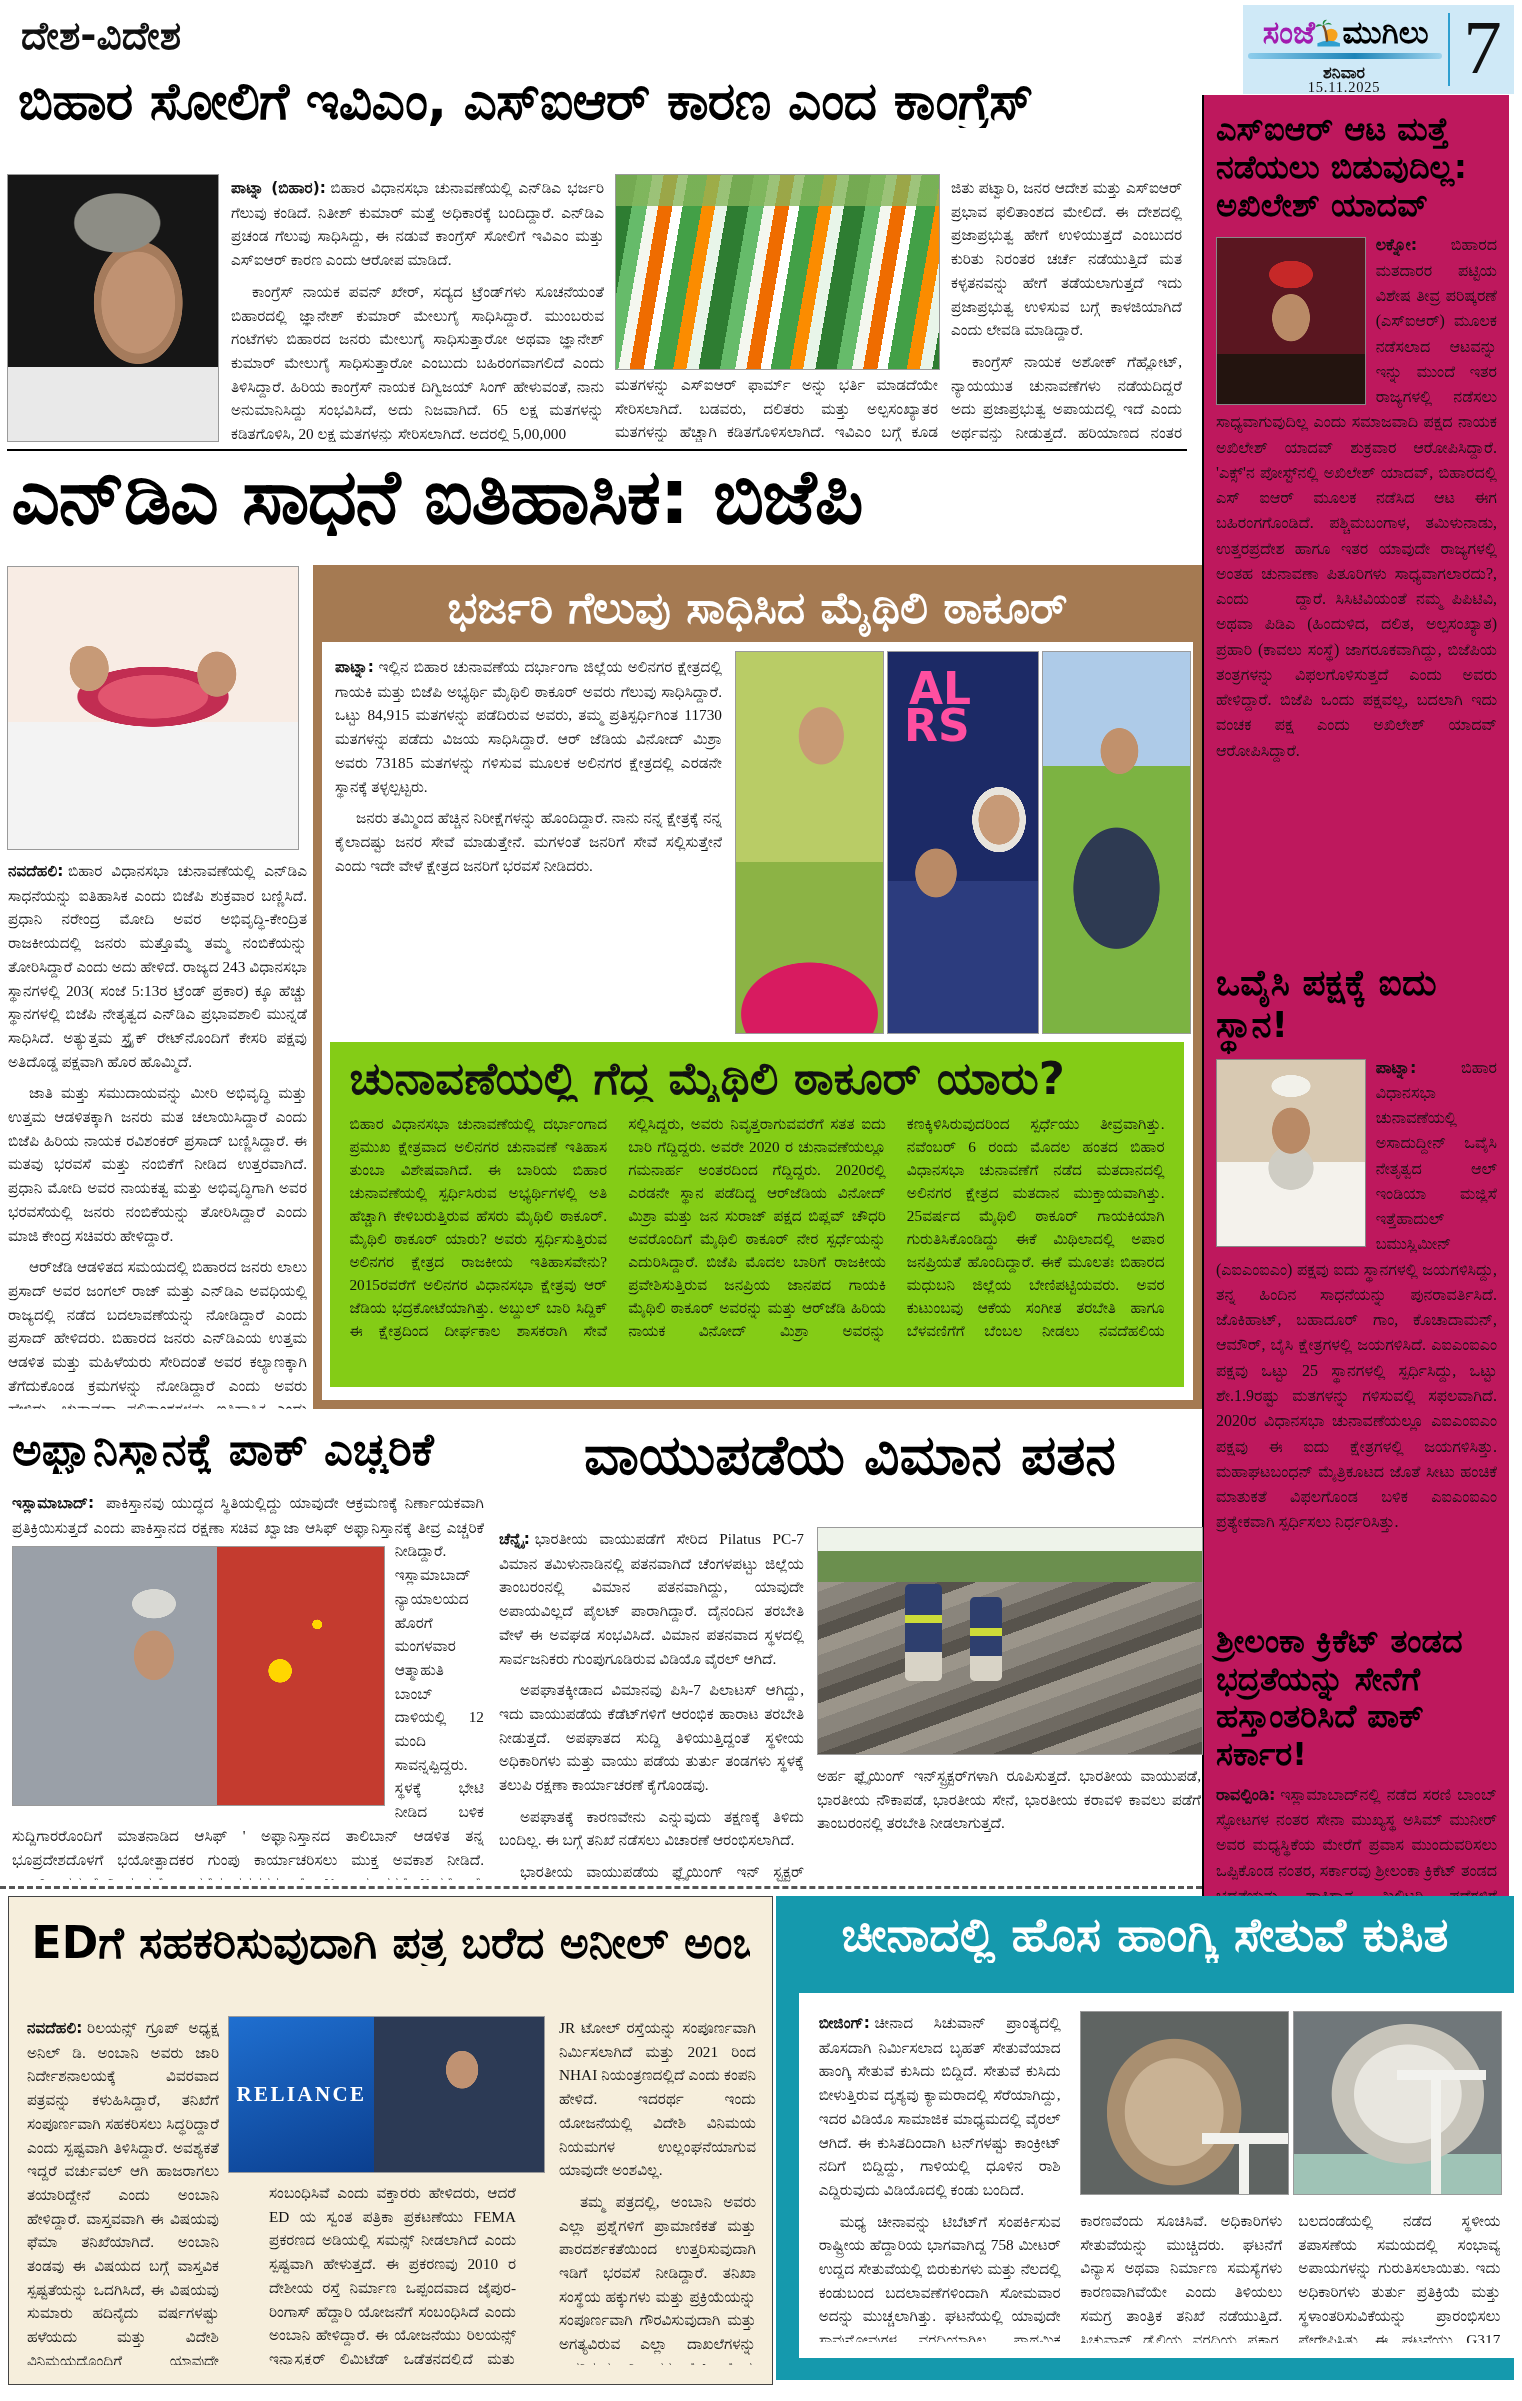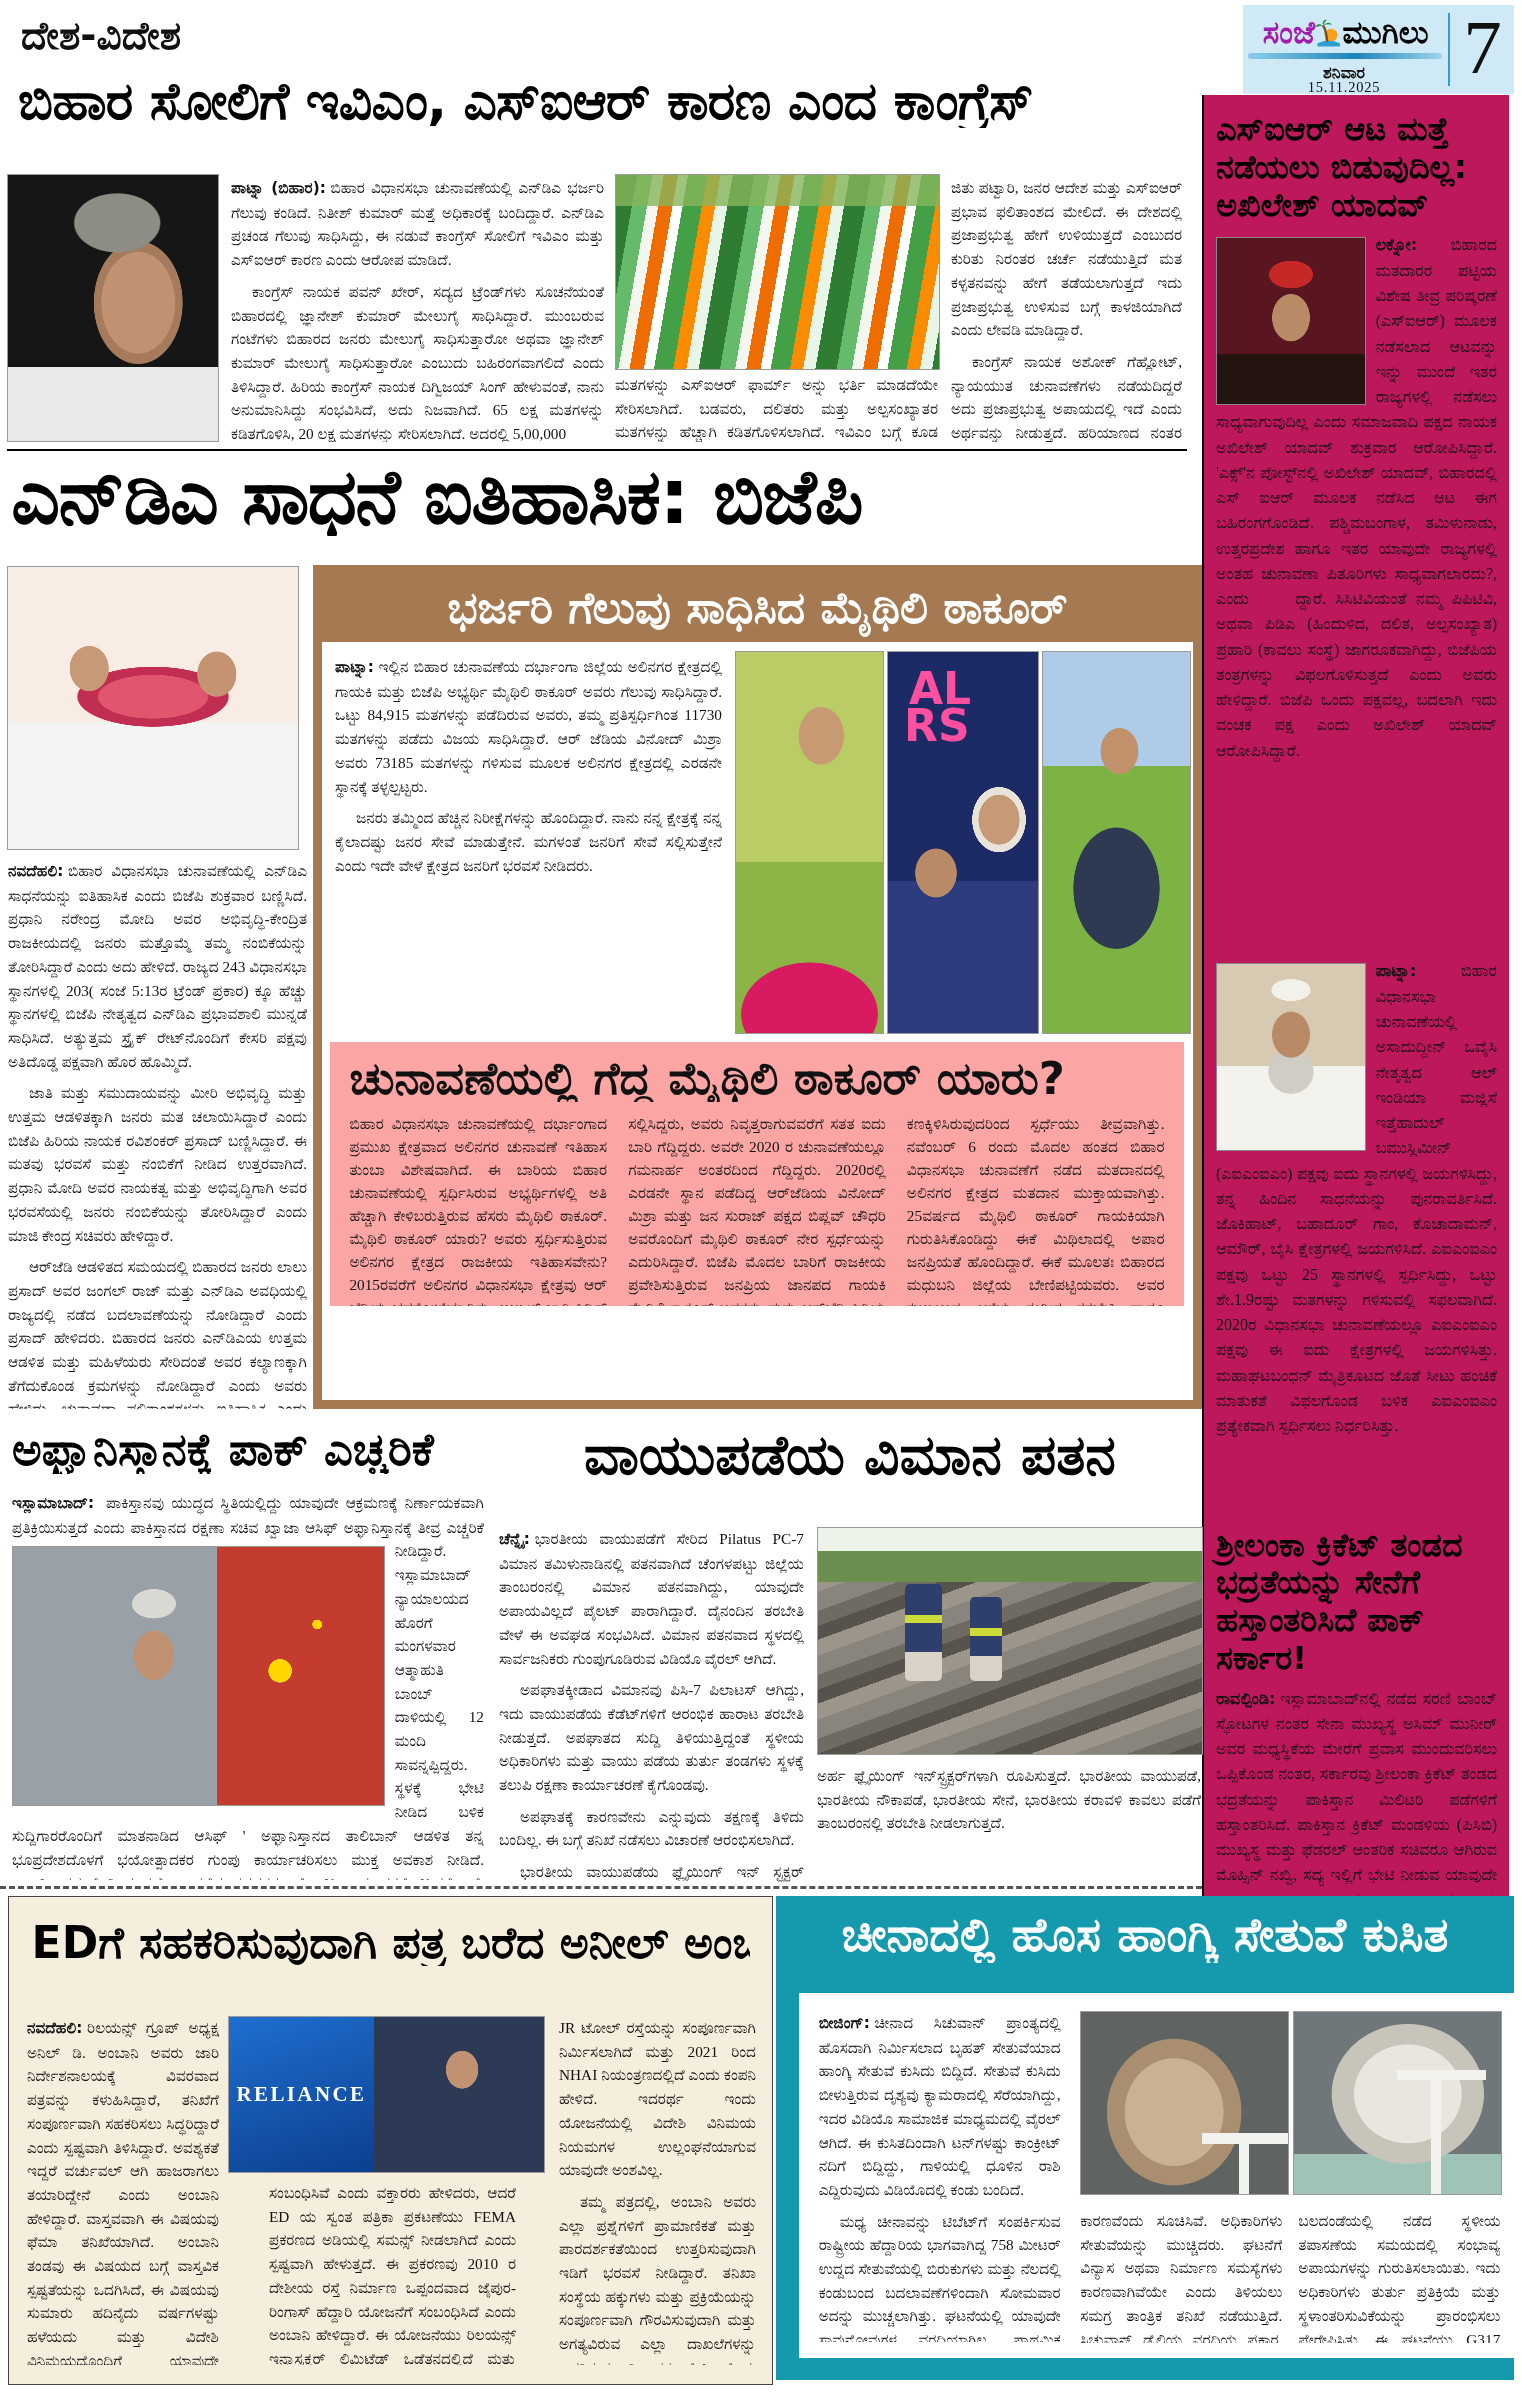--- a/index.html
+++ b/index.html
@@ -30,21 +30,21 @@
         box-sizing:border-box;padding:13px 12px;overflow:hidden;}
   .rail h2{font-family:"DejaVu Sans","Liberation Sans",sans-serif;font-weight:800;font-size:32px;
            line-height:1.18;margin:3.2px 0 8px 0;color:#000;}
   .rail .body-txt{font-size:16px;line-height:1.58;}
   .rail .ph-in{float:left;width:148px;height:166px;margin:4.8px 9.7px 3.2px 0;position:relative;border:0.8px solid #888;overflow:hidden;}
   
   .brown-box{left:313px;top:565px;width:889px;height:844px;border:9.7px solid #a57a52;background:#fff;box-sizing:border-box;}
   .banner{position:absolute;left:0;top:0;width:100%;height:68px;background:#a57a52;color:#fff;
           font-family:"DejaVu Sans","Liberation Sans",sans-serif;font-weight:800;font-size:44px;
           line-height:68px;text-align:center;white-space:nowrap;overflow:hidden;}
-  .yellow-box{position:absolute;left:8px;top:468px;width:854px;height:264px;background:#fca5a5;
+  .yellow-box{position:absolute;left:8px;top:468px;width:854px;height:345px;background:#84cc16;
               box-sizing:border-box;padding:11.3px 19.4px;overflow:hidden;}
   .yellow-box h2{font-family:"DejaVu Sans","Liberation Sans",sans-serif;font-weight:900;font-size:45px;
                  margin:1.6px 0 11.3px 0;line-height:1.05;white-space:nowrap;overflow:hidden;}
   .ycols{column-count:3;column-gap:21px;font-size:15.3px;line-height:1.5;text-align:justify;height:250px;overflow:hidden;}
   
   .amb-box{left:8px;top:1896px;width:765px;height:489px;background:#f6eedc;border:1.6px solid #444;box-sizing:border-box;}
   .amb-box h1{position:absolute;left:22.6px;top:22.6px;width:718px;font-size:44px;line-height:1.05;margin:0;white-space:nowrap;overflow:hidden;}
   .china-box{left:776px;top:1896px;width:738px;height:484px;background:#1599ad;}
   .china-box .banner2{position:absolute;left:0;top:11.3px;width:100%;text-align:center;color:#fff;
        font-family:"DejaVu Sans","Liberation Sans",sans-serif;font-weight:900;font-size:47px;white-space:nowrap;overflow:hidden;}
@@ -165,20 +165,21 @@
     <h2>ಎಸ್‌ಐಆರ್ ಆಟ ಮತ್ತೆ ನಡೆಯಲು ಬಿಡುವುದಿಲ್ಲ: ಅಖಿಲೇಶ್ ಯಾದವ್</h2>
     <div class="body-txt" style="height:726px;">
       <b class="dl">ಲಕ್ನೋ:</b>
       <span class="ph-in" style="background:
         radial-gradient(36px 22.6px at 50% 22%, #c62828 0 60%, transparent 62%),
         radial-gradient(32px 40px at 50% 48%, #b98a66 0 58%, transparent 60%),
         linear-gradient(180deg,#5a1620 0 70%, #23140f 70% 100%);"></span>
       <span>ಬಿಹಾರದ ಮತದಾರರ ಪಟ್ಟಿಯ ವಿಶೇಷ ತೀವ್ರ ಪರಿಷ್ಕರಣೆ (ಎಸ್‌ಐಆರ್) ಮೂಲಕ ನಡೆಸಲಾದ ಆಟವನ್ನು ಇನ್ನು ಮುಂದೆ ಇತರ ರಾಜ್ಯಗಳಲ್ಲಿ ನಡೆಸಲು ಸಾಧ್ಯವಾಗುವುದಿಲ್ಲ ಎಂದು ಸಮಾಜವಾದಿ ಪಕ್ಷದ ನಾಯಕ ಅಖಿಲೇಶ್ ಯಾದವ್ ಶುಕ್ರವಾರ ಆರೋಪಿಸಿದ್ದಾರೆ. 'ಎಕ್ಸ್'ನ ಪೋಸ್ಟ್‌ನಲ್ಲಿ ಅಖಿಲೇಶ್ ಯಾದವ್, ಬಿಹಾರದಲ್ಲಿ ಎಸ್ ಐಆರ್ ಮೂಲಕ ನಡೆಸಿದ ಆಟ ಈಗ ಬಹಿರಂಗಗೊಂಡಿದೆ. ಪಶ್ಚಿಮಬಂಗಾಳ, ತಮಿಳುನಾಡು, ಉತ್ತರಪ್ರದೇಶ ಹಾಗೂ ಇತರ ಯಾವುದೇ ರಾಜ್ಯಗಳಲ್ಲಿ ಅಂತಹ ಚುನಾವಣಾ ಪಿತೂರಿಗಳು ಸಾಧ್ಯವಾಗಲಾರದು?, ಎಂದು ಹೇೳ಻ದ್ದಾರೆ. ಸಿಸಿಟಿವಿಯಂತೆ ನಮ್ಮ ಪಿಪಿಟಿವಿ, ಅಥವಾ ಪಿಡಿಎ (ಹಿಂದುಳಿದ, ದಲಿತ, ಅಲ್ಪಸಂಖ್ಯಾತ) ಪ್ರಹಾರಿ (ಕಾವಲು ಸಂಸ್ಥೆ) ಜಾಗರೂಕವಾಗಿದ್ದು, ಬಿಜೆಪಿಯ ತಂತ್ರಗಳನ್ನು ವಿಫಲಗೊಳಿಸುತ್ತದೆ ಎಂದು ಅವರು ಹೇಳಿದ್ದಾರೆ. ಬಿಜೆಪಿ ಒಂದು ಪಕ್ಷವಲ್ಲ, ಬದಲಾಗಿ ಇದು ವಂಚಕ ಪಕ್ಷ ಎಂದು ಅಖಿಲೇಶ್ ಯಾದವ್ ಆರೋಪಿಸಿದ್ದಾರೆ.</span>
     </div>
 
+    <h2 style="font-size:36px;">ಒವೈಸಿ ಪಕ್ಷಕ್ಕೆ ಐದು ಸ್ಥಾನ!</h2>
     <div class="body-txt" style="height:565px;">
       <b class="dl">ಪಾಟ್ನಾ:</b>
       <span class="ph-in" style="height:186px;background:
         radial-gradient(32px 18px at 50% 14%, #f2f1ea 0 60%, transparent 62%),
         radial-gradient(32px 39px at 50% 38%, #b98a66 0 58%, transparent 60%),
         radial-gradient(37px 36px at 50% 58%, #cfcdc4 0 60%, transparent 62%),
         linear-gradient(180deg,#d8c9b2 0 55%, #f4f2ec 55% 100%);"></span>
       <span>ಬಿಹಾರ ವಿಧಾನಸಭಾ ಚುನಾವಣೆಯಲ್ಲಿ ಅಸಾದುದ್ದೀನ್ ಒವೈಸಿ ನೇತೃತ್ವದ ಆಲ್ ಇಂಡಿಯಾ ಮಜ್ಲಿಸೆ ಇತ್ತೆಹಾದುಲ್ ಬಮುಸ್ಲಿಮೀನ್ (ಎಐಎಂಐಎಂ) ಪಕ್ಷವು ಐದು ಸ್ಥಾನಗಳಲ್ಲಿ ಜಯಗಳಿಸಿದ್ದು, ತನ್ನ ಹಿಂದಿನ ಸಾಧನೆಯನ್ನು ಪುನರಾವರ್ತಿಸಿದೆ. ಜೊಕಿಹಾಟ್, ಬಹಾದೂರ್ ಗಾಂ, ಕೊಚಾದಾಮನ್, ಆಮೌರ್, ಬೈಸಿ ಕ್ಷೇತ್ರಗಳಲ್ಲಿ ಜಯಗಳಿಸಿದೆ. ಎಐಎಂಐಎಂ ಪಕ್ಷವು ಒಟ್ಟು 25 ಸ್ಥಾನಗಳಲ್ಲಿ ಸ್ಪರ್ಧಿಸಿದ್ದು, ಒಟ್ಟು ಶೇ.1.9ರಷ್ಟು ಮತಗಳನ್ನು ಗಳಿಸುವಲ್ಲಿ ಸಫಲವಾಗಿದೆ. 2020ರ ವಿಧಾನಸಭಾ ಚುನಾವಣೆಯಲ್ಲೂ ಎಐಎಂಐಎಂ ಪಕ್ಷವು ಈ ಐದು ಕ್ಷೇತ್ರಗಳಲ್ಲಿ ಜಯಗಳಿಸಿತ್ತು. ಮಹಾಘಟಬಂಧನ್ ಮೈತ್ರಿಕೂಟದ ಜೊತೆ ಸೀಟು ಹಂಚಿಕೆ ಮಾತುಕತೆ ವಿಫಲಗೊಂಡ ಬಳಿಕ ಎಐಎಂಐಎಂ ಪ್ರತ್ಯೇಕವಾಗಿ ಸ್ಪರ್ಧಿಸಲು ನಿರ್ಧರಿಸಿತ್ತು.</span>
     </div>
 

